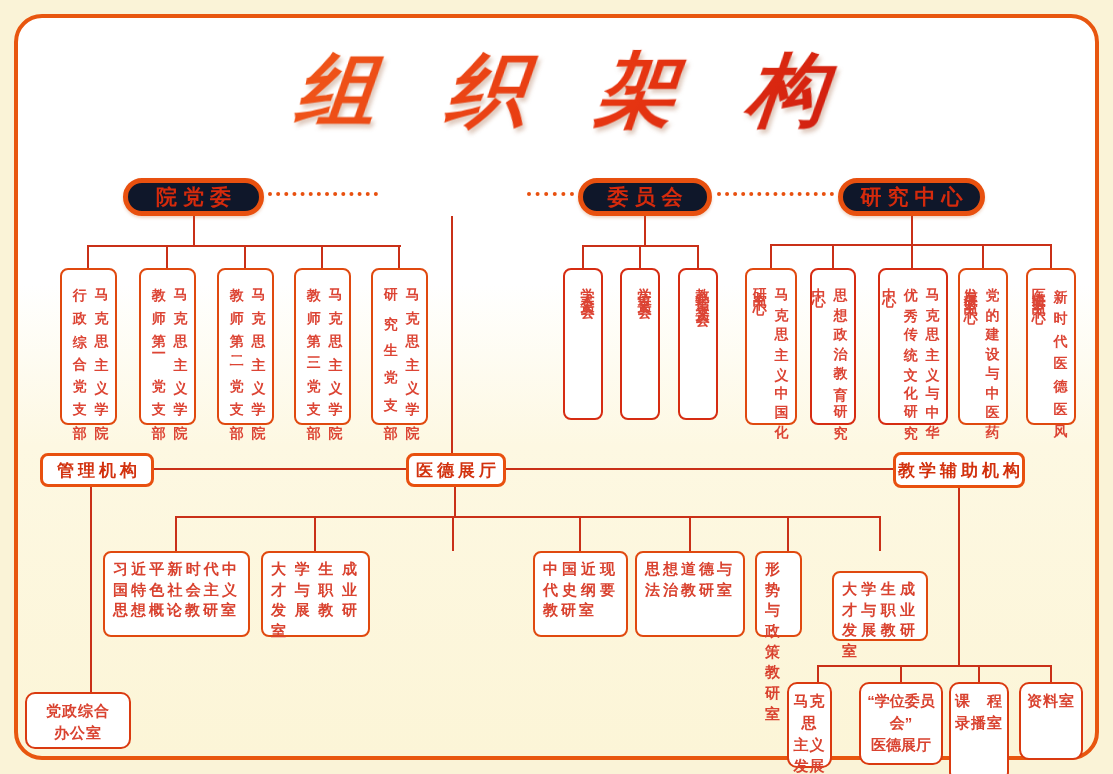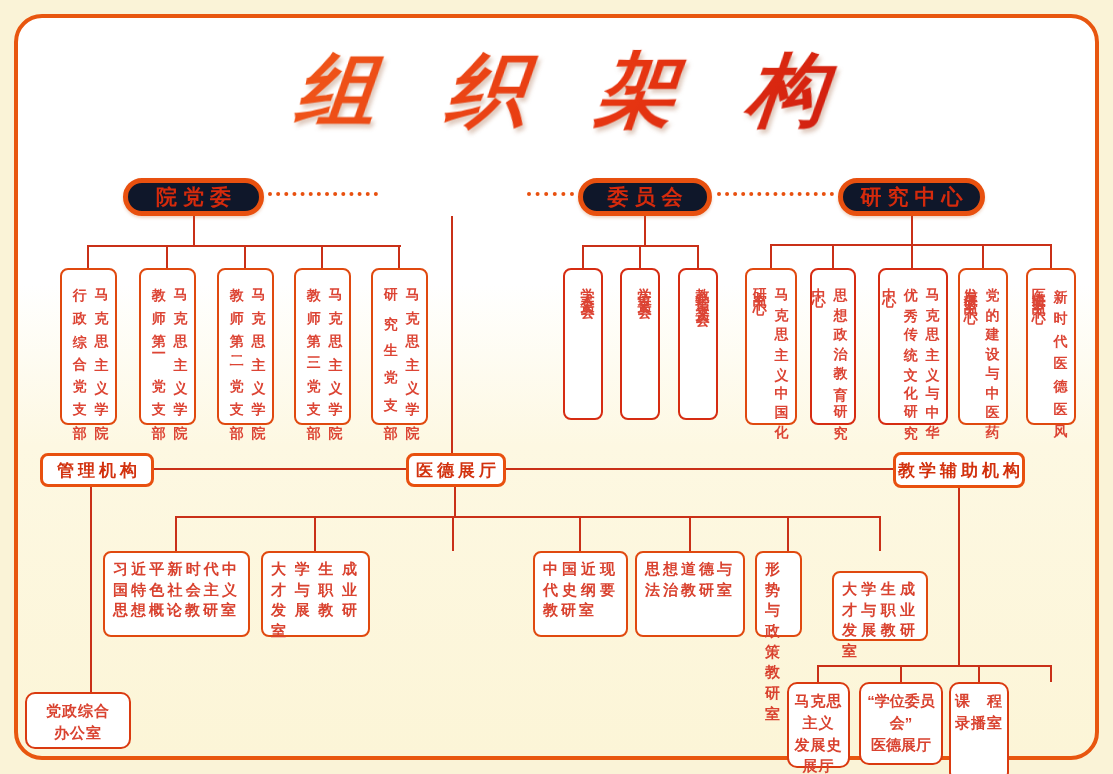--- a/index.html
+++ b/index.html
@@ -193,27 +193,30 @@
   <div class="obox" style="left:635px;top:551px;width:110px;height:86px">思想道德与法治教研室</div>
   <div class="obox" style="left:533px;top:551px;width:95px;height:86px">中国近现代史纲要教研室</div>
   <div class="obox" style="left:755px;top:551px;width:47px;height:86px">形势与政策教研室</div>
   <div class="obox" style="left:832px;top:571px;width:96px;height:70px">大学生成才与职业发展教研室</div>
 
   <div class="bbox" style="left:25px;top:692px;width:106px;height:57px;">
     <div>党政综合</div>
     <div>办公室</div>
   </div>
 
-  <div class="bbox" style="left:787px;top:682px;width:63px;height:86px">
+  <div class="bbox" style="left:787px;top:682px;width:45px;height:86px">
     <div>马克思</div>
     <div>主义</div>
     <div>发展史</div>
     <div>展厅</div>
   </div>
   <div class="bbox" style="left:859px;top:682px;width:84px;height:83px;letter-spacing:0">
     <div>“学位委员会”</div>
     <div>医德展厅</div>
   </div>
   <div class="bbox" style="left:949px;top:682px;width:60px;height:100px">
     <div>课　程</div>
     <div>录播室</div>
   </div>
+  <div class="bbox" style="left:1019px;top:682px;width:64px;height:78px">
+    <div>资料室</div>
+  </div>
 </div>
 
 </body></html>

